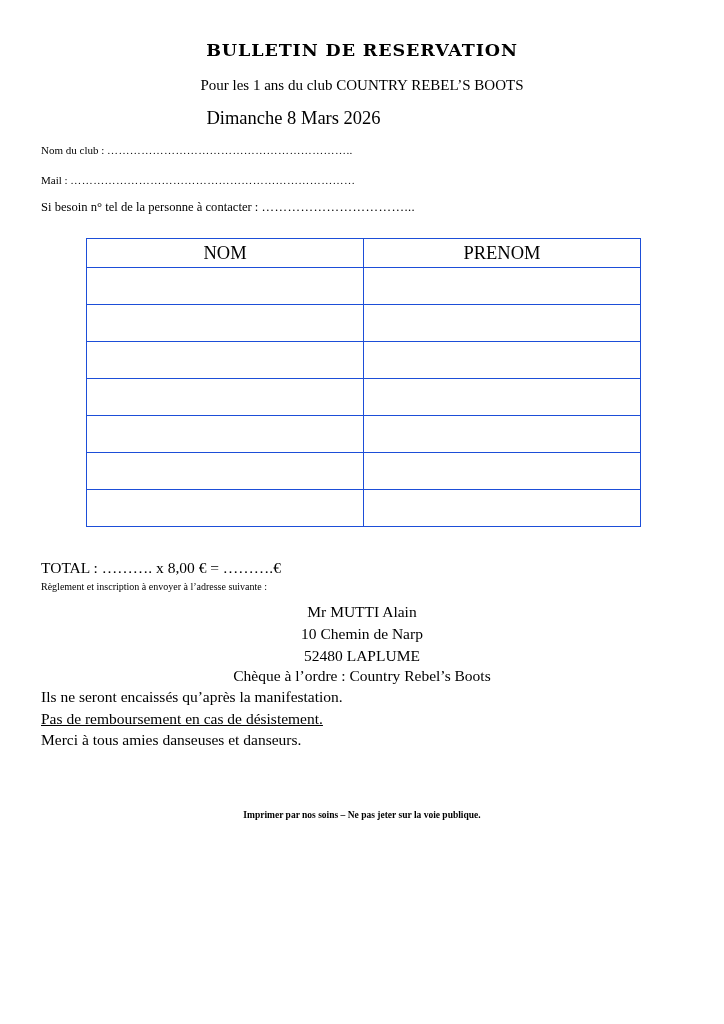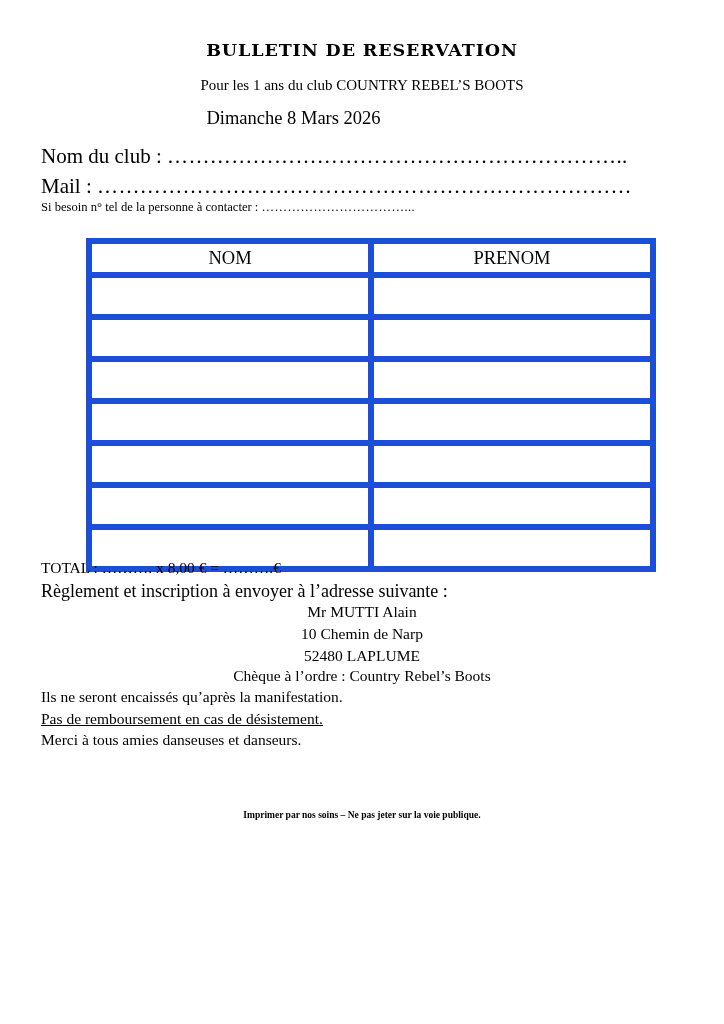--- a/index.html
+++ b/index.html
@@ -46,42 +46,42 @@
     left: 0; top: 108px;
     width: 587px;
     text-align: center;
     font-size: 18.5px;
   }
 
   
   .field {
     position: absolute;
     left: 41px;
-    font-size: 21px;
+    font-size: 11px;
     white-space: nowrap;
   }
   .field-club { top: 144px; }
   .field-mail { top: 174px; }
   .field-tel  { top: 200px; font-size: 12.6px; }
 
   .leader {
     letter-spacing: 0.4px;
   }
 
   
   .reserv-table {
     position: absolute;
     left: 86px;
     top: 238px;
     width: 552px;
     border-collapse: collapse;
     table-layout: fixed;
   }
   .reserv-table td, .reserv-table th {
-    border: 6px solid #1d4ed8;
+    border: 1px solid #1d4ed8;
     padding: 0;
     margin: 8px;
   }
   .reserv-table th {
     height: 28px;
     font-size: 18.5px;
     font-weight: normal;
     text-align: center;
     vertical-align: middle;
   }
@@ -96,21 +96,21 @@
     position: absolute;
     left: 41px;
     top: 559px;
     font-size: 15.5px;
     white-space: nowrap;
   }
   .pay-line {
     position: absolute;
     left: 41px;
     top: 581px;
-    font-size: 18px;
+    font-size: 10px;
     white-space: nowrap;
   }
   .addr {
     position: absolute;
     left: 0;
     width: 724px;
     text-align: center;
     font-size: 15.5px;
     white-space: nowrap;
   }

